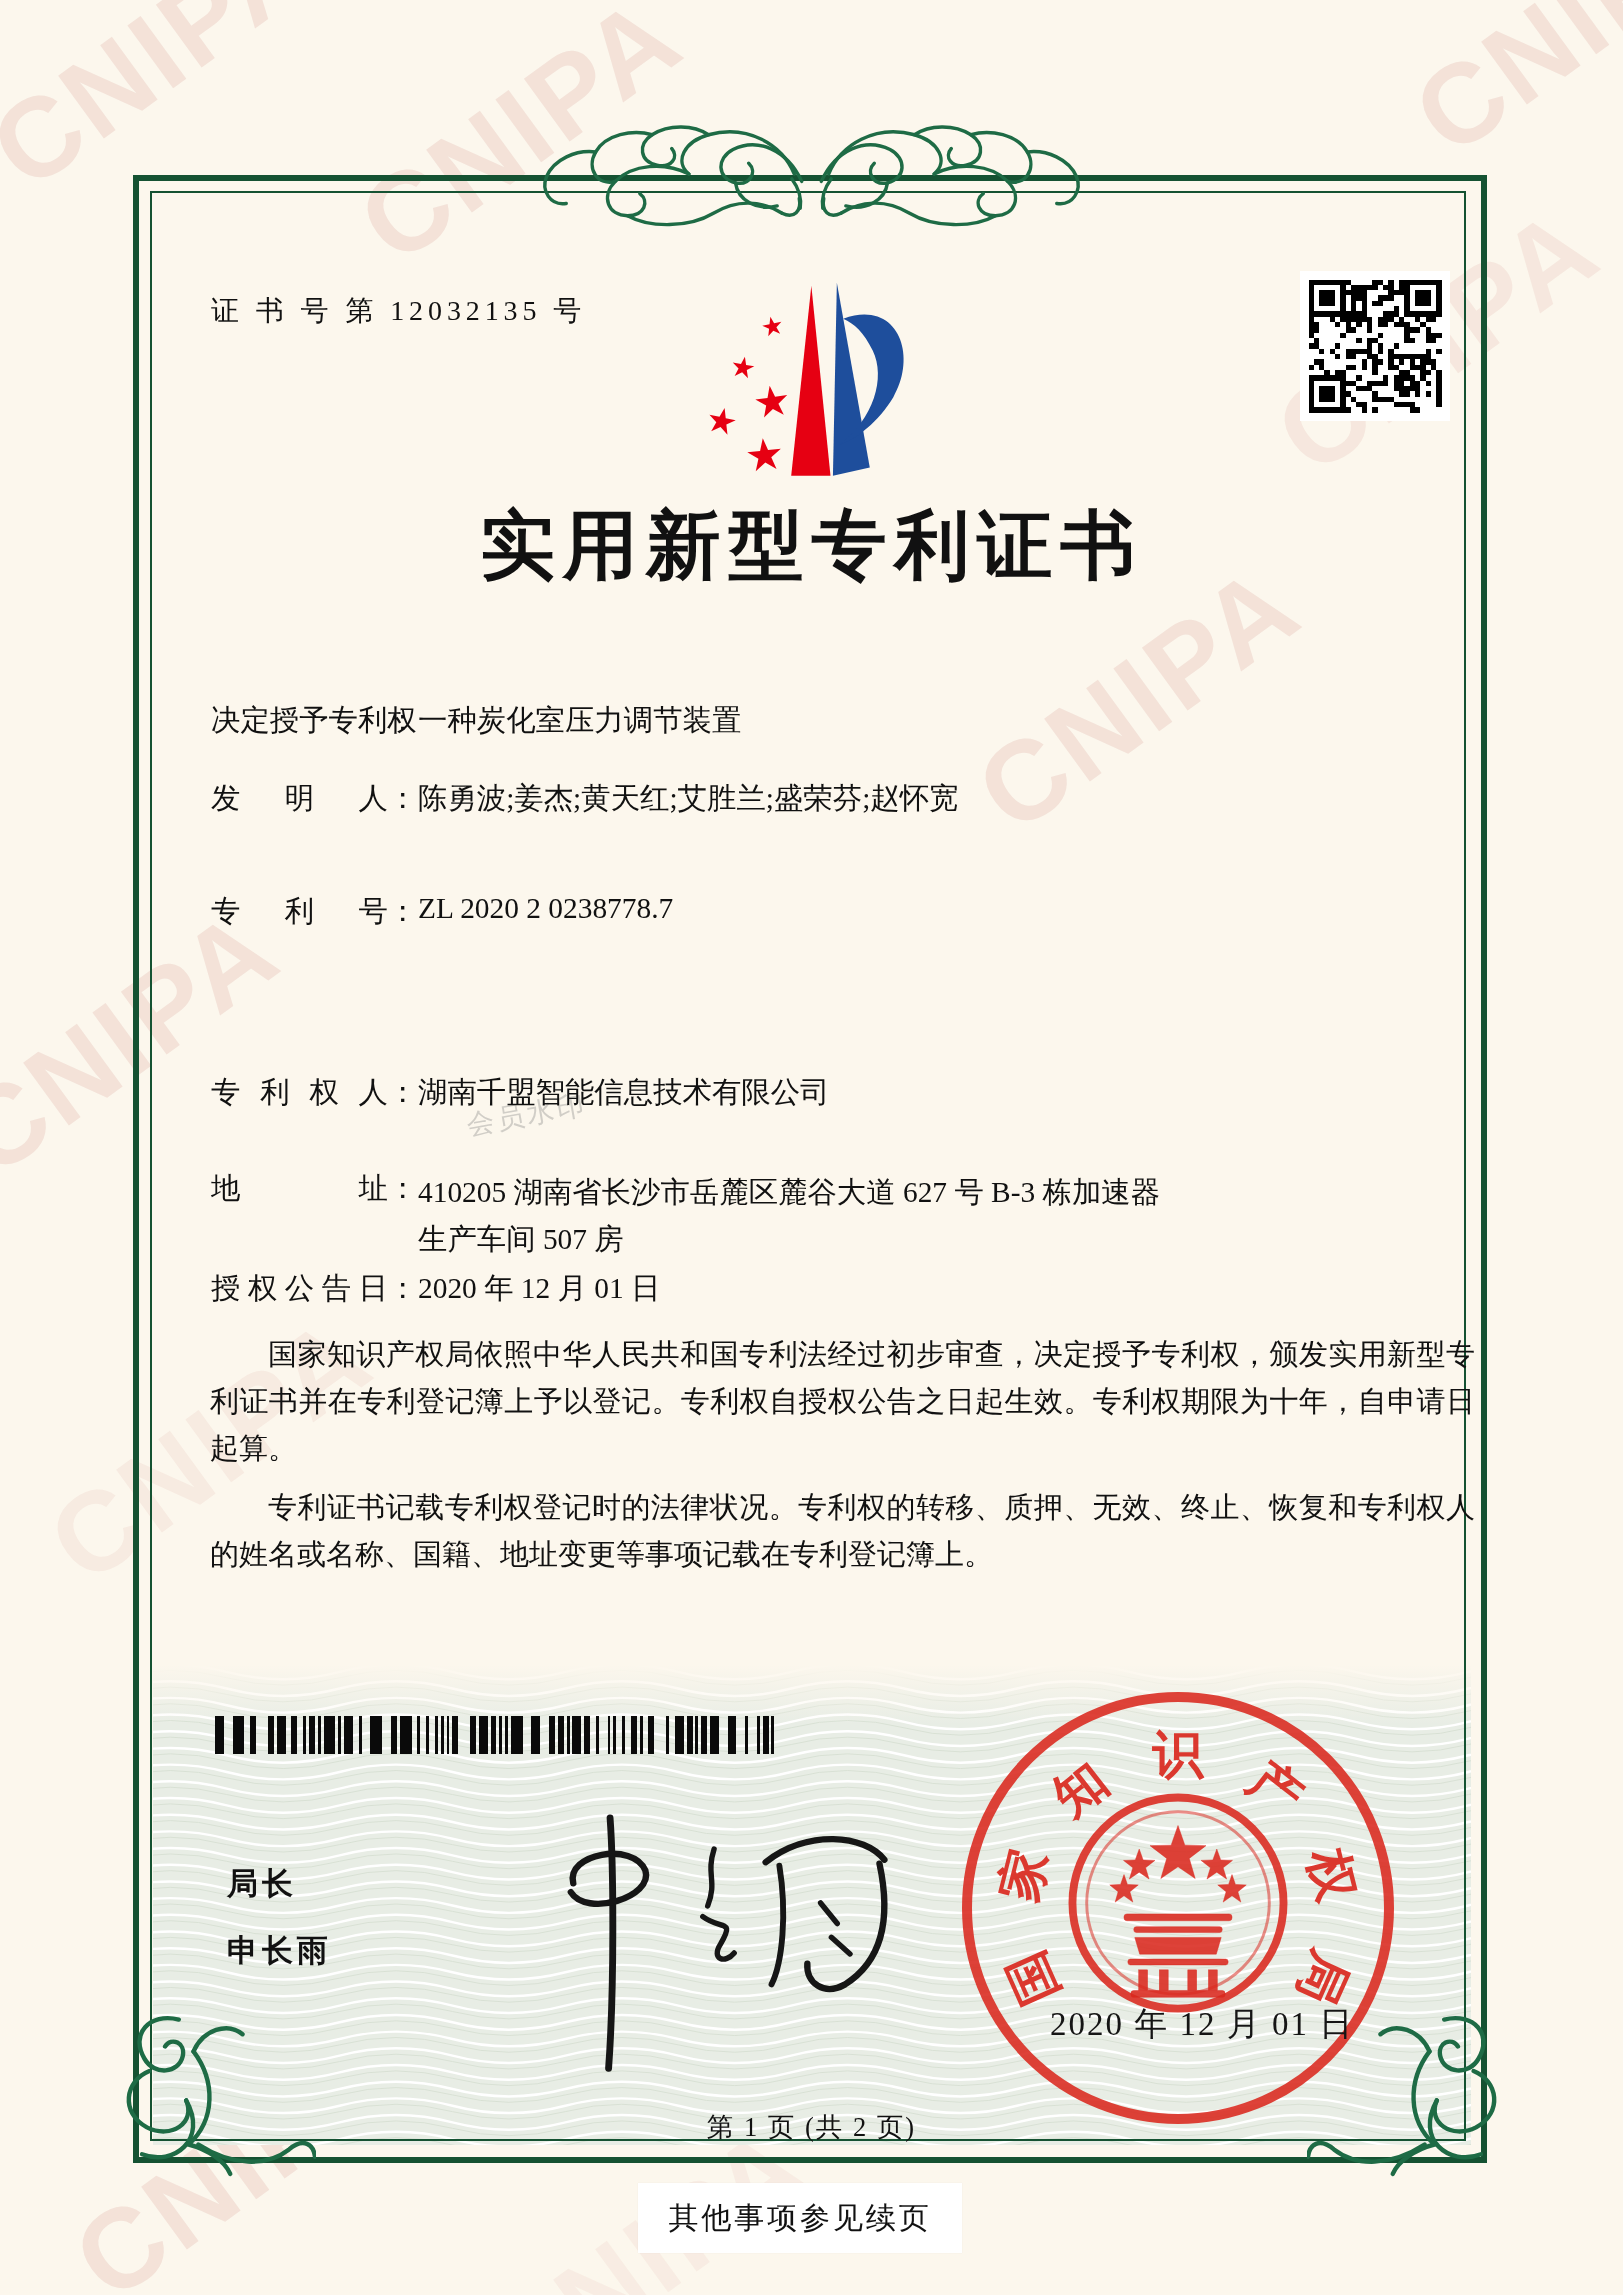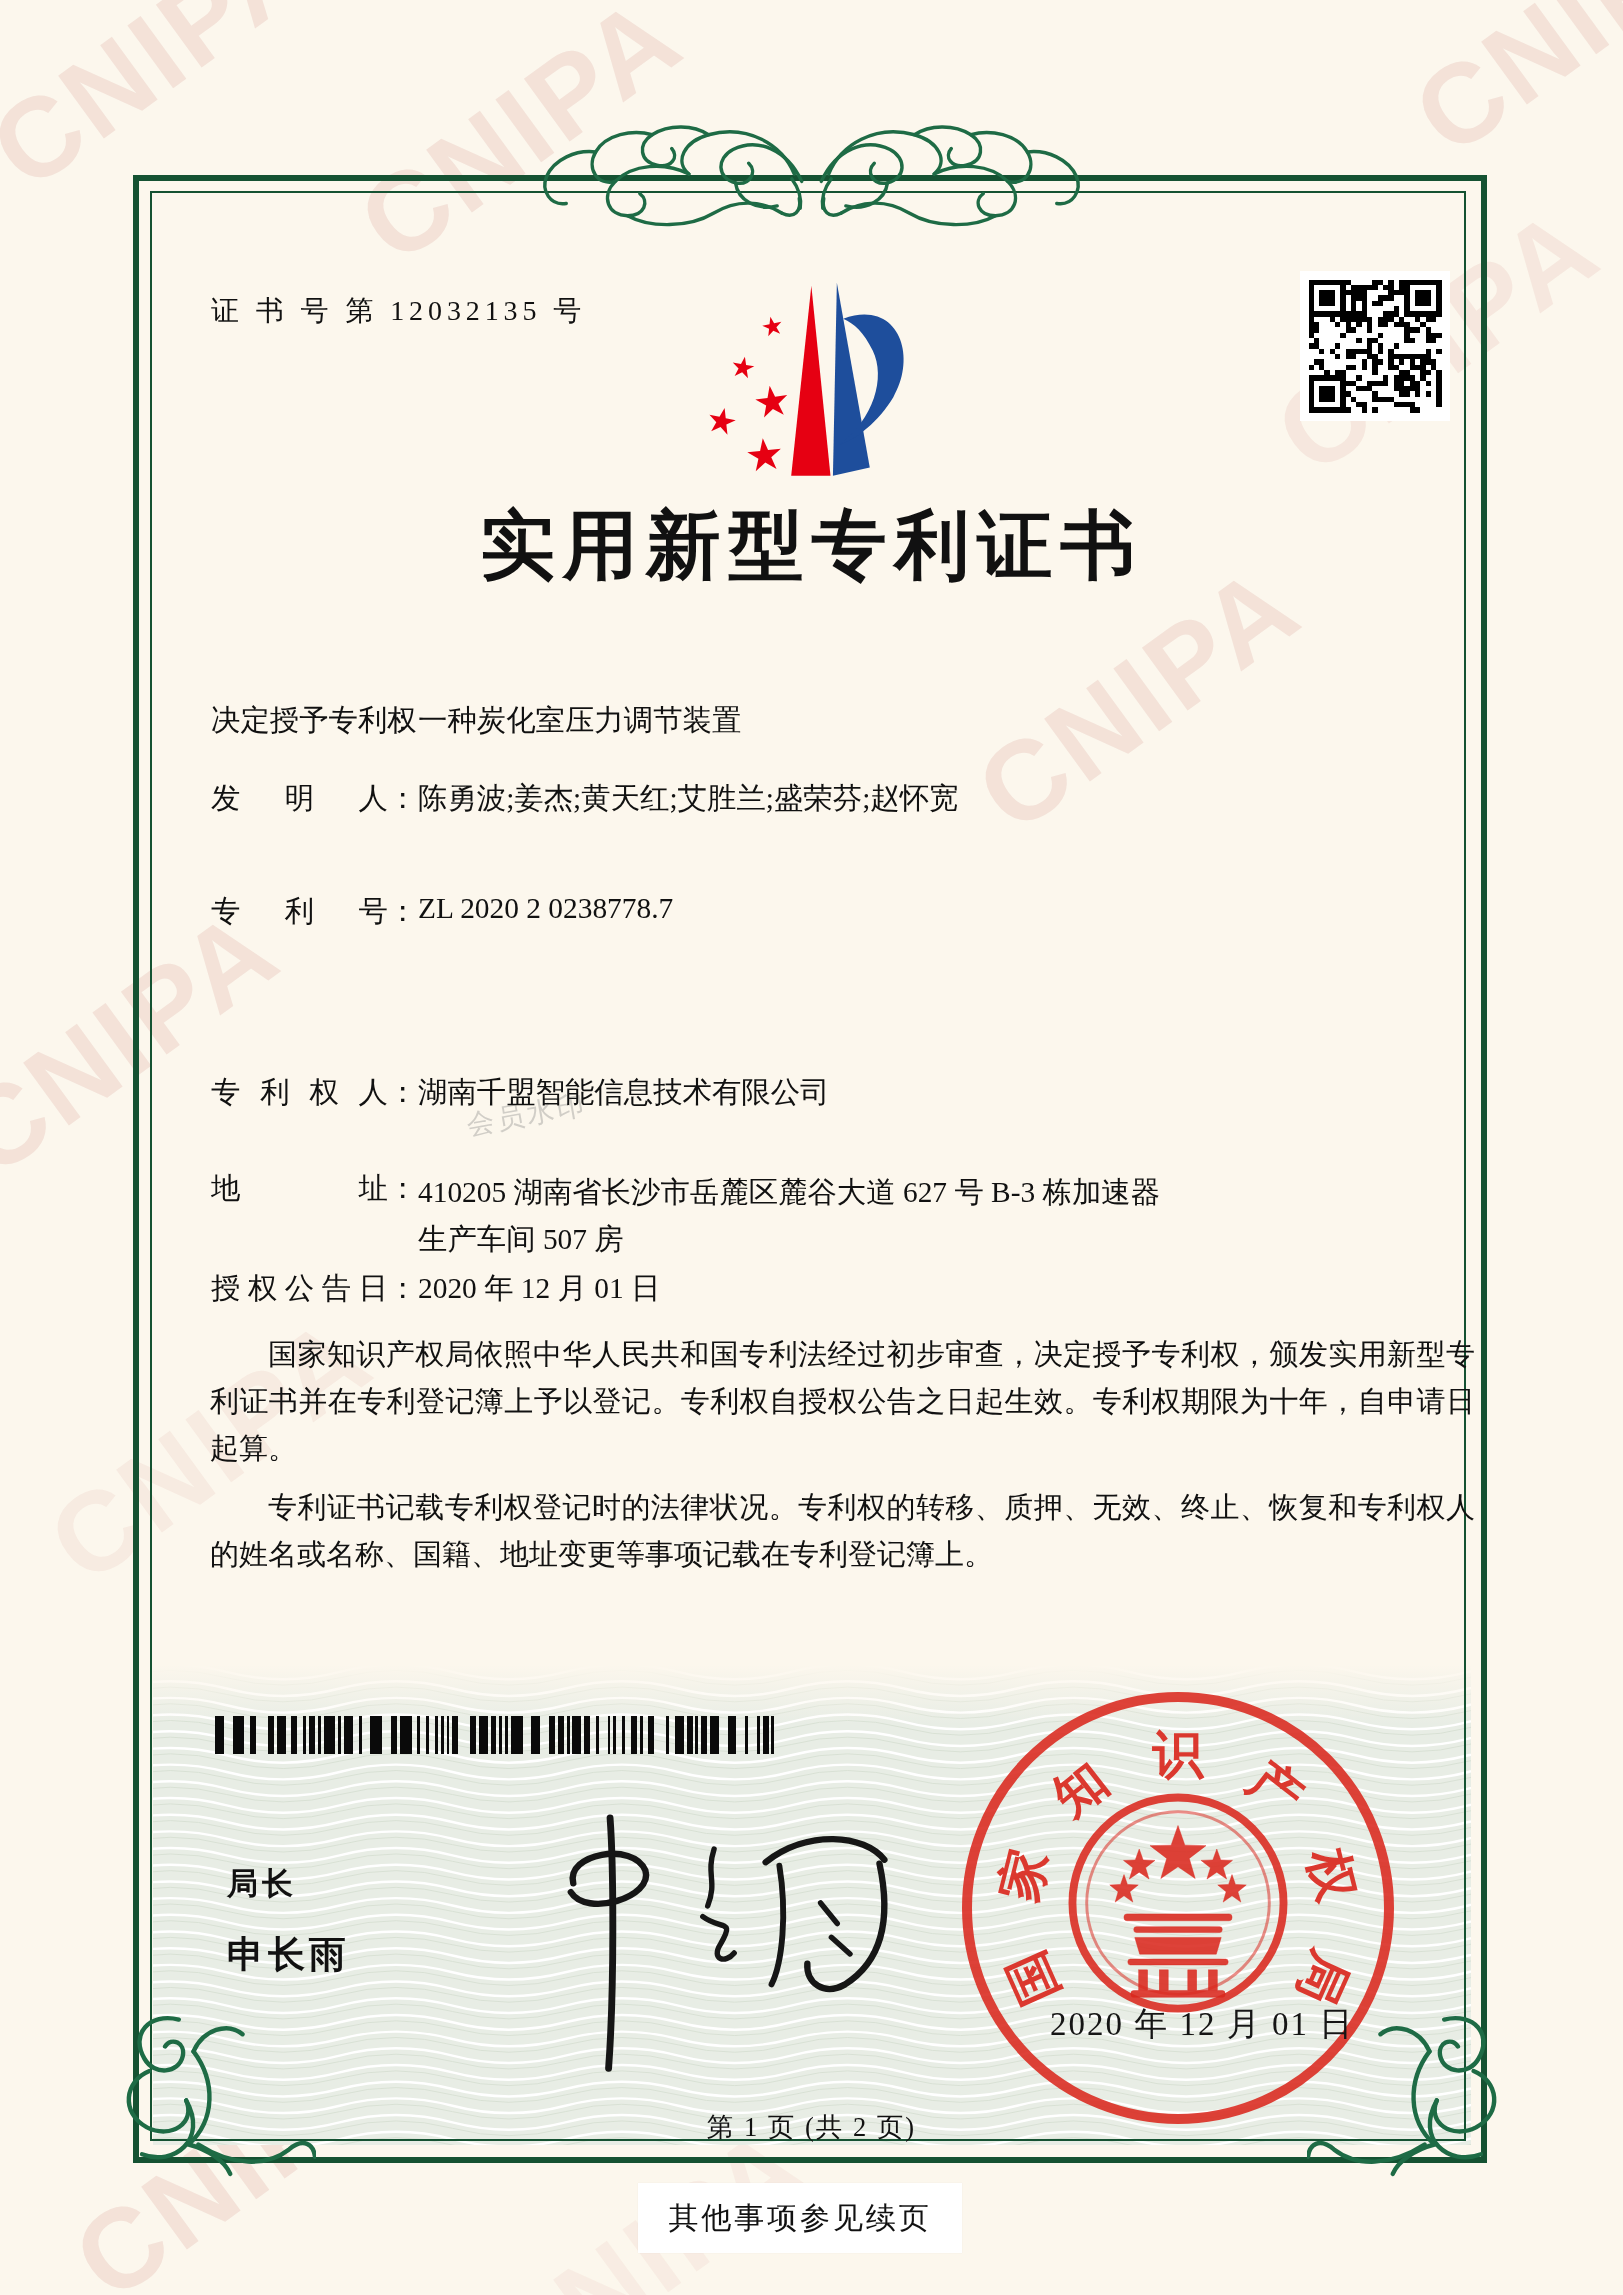--- a/index.html
+++ b/index.html
@@ -47,21 +47,21 @@
   .paras p{margin:0;text-indent:2em;}
   .paras p+p{margin-top:12px;}
   
   .barcode{position:absolute;left:215px;top:1716px;width:564px;height:38px;
            display:flex;align-items:stretch;}
   .barcode i{display:block;height:100%;}
   .barcode .b{background:#0a0a0a;}
   
   .signer-title{position:absolute;left:227px;top:1863px;font-size:31px;font-weight:bold;
                 font-family:"Liberation Sans","DejaVu Sans",sans-serif;letter-spacing:3.9px;}
-  .signer-name{position:absolute;left:227px;top:1930px;font-size:37px;font-weight:bold;
+  .signer-name{position:absolute;left:227px;top:1930px;font-size:31px;font-weight:bold;
                font-family:"Liberation Sans","DejaVu Sans",sans-serif;letter-spacing:3.9px;}
   .sig-svg{position:absolute;left:0;top:0;pointer-events:none;}
   
   .seal{position:absolute;left:962px;top:1692px;width:432px;height:432px;}
   .seal-ring{position:absolute;left:0;top:0;width:432px;height:432px;border-radius:50%;
              border:10.8px solid rgba(217,40,30,0.88);box-sizing:border-box;}
   .seal-chars{position:absolute;left:0;top:0;width:432px;height:432px;}
   .seal-chars span{position:absolute;left:50%;top:50%;width:54px;margin-left:-27px;
                    margin-top:-29.4px;text-align:center;font-size:51px;font-weight:bold;
                    color:rgba(217,40,30,0.92);}

